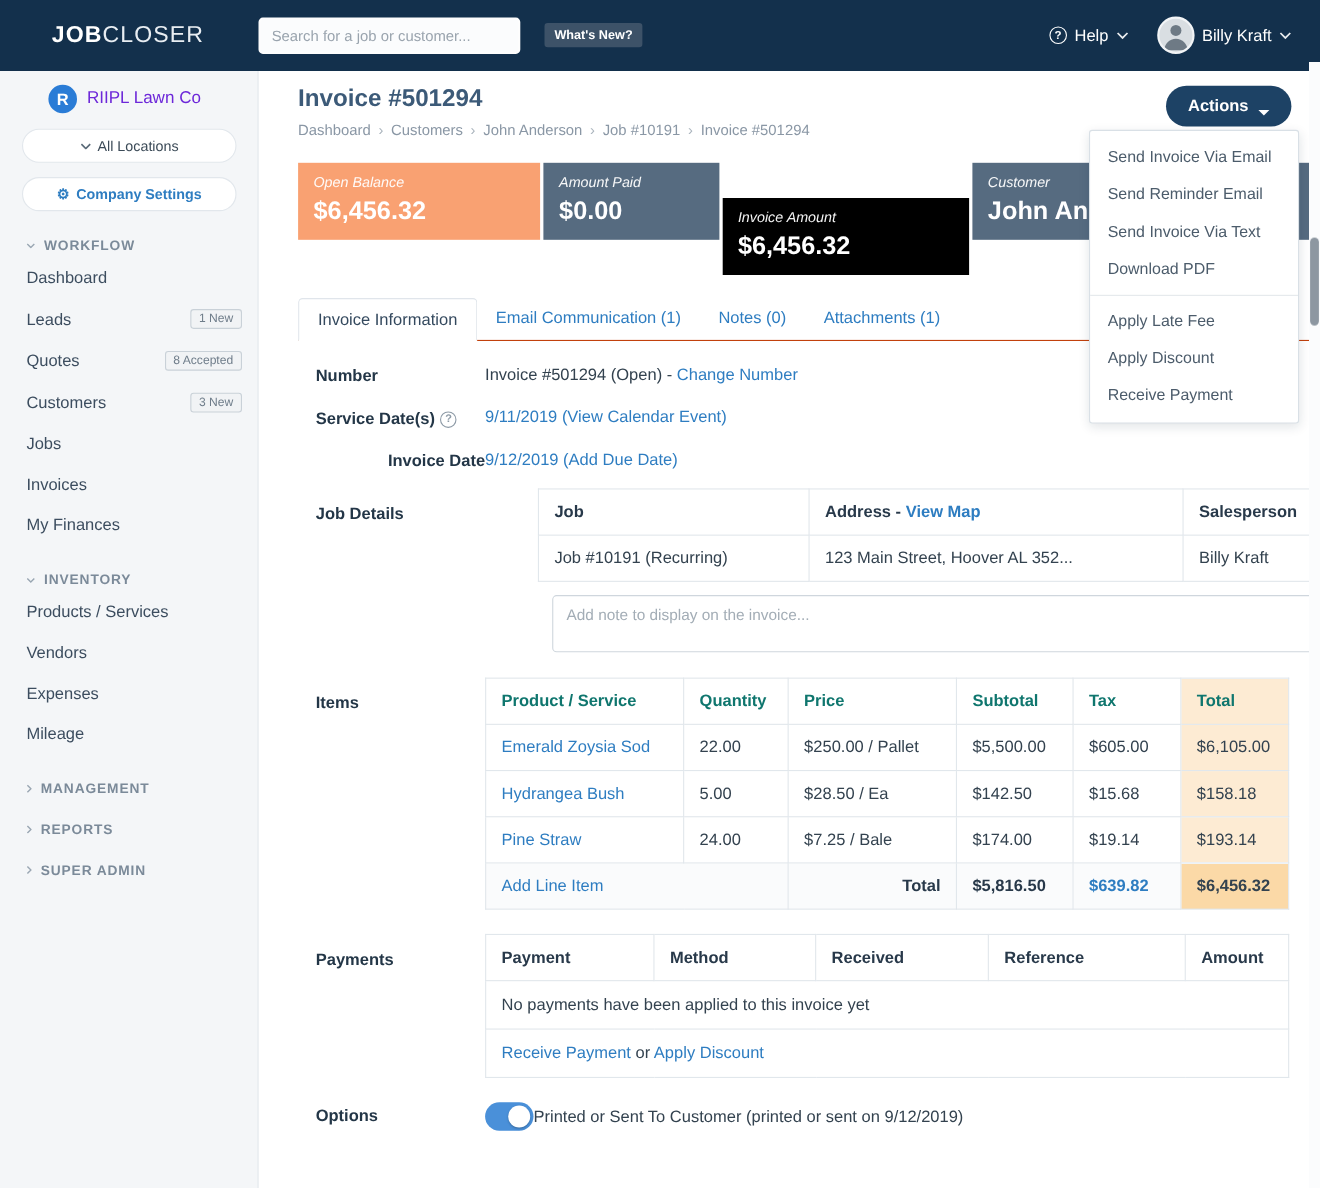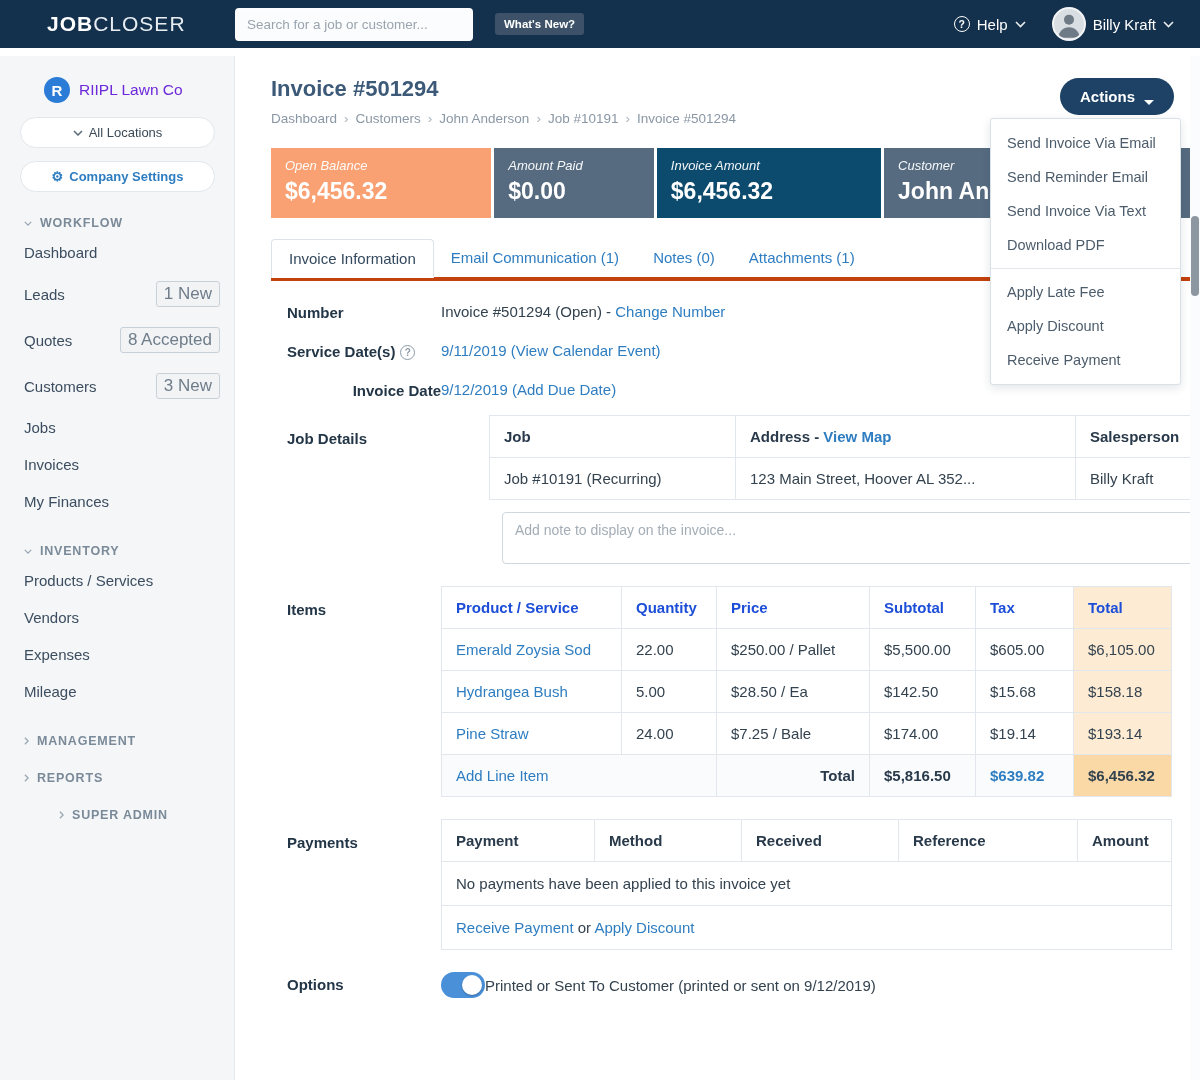--- a/index.html
+++ b/index.html
@@ -1,19 +1,19 @@
 <!DOCTYPE html>
 <html><head>
 <meta charset="utf-8">
 <style>
   * { box-sizing: border-box; margin: 0; padding: 0; }
   html,body { width:1200px; height:1080px; overflow:hidden; font-family:"Liberation Sans", sans-serif; background:#fff; color:#33424f; }
 
   
-  .topbar { position:fixed; top:0; left:0; width:1200px; height:48px; background:#13304c; display:flex; align-items:center; z-index:60; }
+  .topbar { position:fixed; top:0; left:0; width:1200px; height:64px; background:#13304c; display:flex; align-items:center; z-index:60; }
   .logo { width:235px; padding-left:47px; font-size:21px; letter-spacing:1px; color:#fff; cursor:pointer; white-space:nowrap; }
   .logo .b { font-weight:800; }
   .logo .l { font-weight:300; color:#e8edf2; }
   .search { width:238px; height:33px; border:2px solid #fdfdfd; border-radius:4px; background:#fbfcfd; padding:0 10px; font-size:13.5px; color:#44535f; outline:none; }
   .search::placeholder { color:#9aa4ae; }
   .whats-new { margin-left:22px; background:#3d5268; color:#fff; border:none; border-radius:3px; font-size:11.5px; font-weight:700; padding:5px 9px; cursor:pointer; }
   .top-right { margin-left:auto; display:flex; align-items:center; gap:26px; padding-right:26px; color:#fff; }
   .help, .user { display:flex; align-items:center; gap:7px; font-size:15px; cursor:pointer; }
   .qcircle { display:inline-flex; align-items:center; justify-content:center; width:16px; height:16px; border:1.4px solid #fff; border-radius:50%; font-size:10.5px; font-weight:700; }
   .chev { opacity:.9; }
@@ -24,44 +24,44 @@
   .company { display:flex; align-items:center; gap:9px; padding:21px 0 14px 44px; }
   .rlogo { width:26px; height:26px; border-radius:50%; background:#2a7cd6; color:#fff; font-weight:800; font-size:15px; display:flex; align-items:center; justify-content:center; }
   .company-name { font-size:15.5px; color:#6d28d9; font-weight:400; }
   .pill { margin:0 20px 13px 20px; width:195px; background:#fff; border:1px solid #e2e7ec; border-radius:16px; padding:7px 0; text-align:center; font-size:13px; color:#3b4a57; cursor:pointer; display:flex; align-items:center; justify-content:center; gap:6px; }
   .pill.settings { color:#2e7dc1; font-weight:600; border-radius:17px; }
   .gear { font-size:13px; }
   .navsec { margin-top:24px; }
   .sec-head { display:flex; align-items:center; gap:8px; padding:0 0 4px 24px; font-size:12.5px; font-weight:700; letter-spacing:.8px; color:#7b8a99; cursor:pointer; }
   .sec-head svg { color:#9aa7b3; }
   .nav-item { display:flex; align-items:center; justify-content:space-between; padding:10px 14px 10px 24px; font-size:15px; color:#3c4d5f; cursor:pointer; }
-  .badge { background:#f1f3f5; border:1px solid #c9d1d8; color:#6f7d8a; font-size:17px; padding:2px 7px; border-radius:3px; white-space:nowrap; }
+  .badge { background:#f1f3f5; border:1px solid #c9d1d8; color:#6f7d8a; font-size:11px; padding:2px 7px; border-radius:3px; white-space:nowrap; }
 
   
   .main { position:absolute; top:56px; left:249px; width:953px; height:1024px; background:#fff; padding:20px 0 0 22px; }
   .page-head { position:relative; padding-right:30px; }
   .page-title { font-size:22px; font-weight:700; color:#3c5a78; }
   .breadcrumb { margin-top:9px; font-size:13.5px; color:#8a97a5; display:flex; gap:7px; align-items:center; }
   .crumb { cursor:pointer; }
   .crumb:not(:last-child)::after { content:"›"; margin-left:7px; color:#aab4bd; }
   .actions-btn { position:absolute; right:28px; top:2px; background:#1d4265; color:#fff; border:none; border-radius:19px; font-size:15px; font-weight:700; padding:10px 20px; cursor:pointer; display:flex; align-items:flex-end; gap:9px; }
   .caret { width:0; height:0; border-left:5px solid transparent; border-right:5px solid transparent; border-top:5px solid #fff; }
 
   
   .stats { display:flex; gap:3px; margin-top:22px; width:923px; }
   .card { color:#fff; padding:10px 14px; height:70px; overflow:hidden; }
   .card .lab { font-size:13px; font-style:italic; opacity:.95; }
   .card .val { font-size:23px; font-weight:700; margin-top:5px; white-space:nowrap; }
   .card.salmon { background:#f9a172; width:221px; }
   .card.s2 { background:#566b80; width:160px; }
-  .card.s3 { background:#0c4a6e; width:225px; }
+  .card.s3 { background:#000000; width:225px;margin-top:32px; }
   .card.s4 { background:#566b80; width:311px; }
 
   
-  .tabs { display:flex; margin-top:20px; border-bottom:4px solid #c2410c; width:923px;text-align:center; }
+  .tabs { display:flex; margin-top:20px; border-bottom:1px solid #c2410c; width:923px;text-align:center; }
   .tab { padding:10px 17px; font-size:15px; color:#2e7dc1; cursor:pointer; position:relative; top:1px; }
   .tab.active { color:#34495e; background:#fff; border:1px solid #dde3e9; border-bottom:1px solid #fff; border-radius:4px 4px 0 0; }
 
   
   .form { margin-top:22px; }
   .row { display:flex; margin-bottom:21px; }
   .row .flabel { width:170px; padding-left:16px; font-size:15px; font-weight:700; color:#233647; padding-top:1px; flex:none; }
   .row .fvalue { font-size:15px; color:#33424f; }
   a.link { color:#2e7dc1; text-decoration:none; cursor:pointer; }
   .qmark { display:inline-flex; align-items:center; justify-content:center; width:15px; height:15px; border:1.3px solid #8d9aa6; color:#8d9aa6; border-radius:50%; font-size:10px; font-weight:700; margin-left:5px; vertical-align:1px; cursor:pointer; }
@@ -70,21 +70,21 @@
   table { border-collapse:collapse; table-layout:fixed; font-size:15px; }
   .jobtbl { width:730px; }
   .jobtbl th, .jobtbl td { border:1px solid #e1e7ec; text-align:left; padding:12px 14px; font-size:15px; overflow:hidden; white-space:nowrap; }
   .jobtbl th { font-weight:700; color:#28394a; }
   .note-wrap { margin-top:12px; margin-left:13px; }
   .note { width:705px; height:52px; border:1px solid #cfd6dd; border-radius:4px; padding:9px 12px; font-size:14px; font-family:"Liberation Sans", sans-serif; color:#44535f; resize:vertical; }
   .note::placeholder { color:#a3adb6; }
 
   .itemstbl { width:730px; }
   .itemstbl th, .itemstbl td { border:1px solid #e1e7ec; text-align:left; padding:12px 14px; overflow:hidden; white-space:nowrap; }
-  .itemstbl th { font-weight:700; color:#1d4ed8; }
+  .itemstbl th { font-weight:700; color:#0f766e; }
   .col-total { background:#fdebd3; }
   .itemstbl tr.frow td { background:#fafbfc; }
   .itemstbl tr.frow td.grand { background:#fbd9a7; font-weight:700; }
   .tright { text-align:right !important; font-weight:700; color:#28394a; }
   .bold { font-weight:700; color:#28394a; }
 
   .paytbl { width:730px; }
   .paytbl th { border:1px solid #e1e7ec; text-align:left; padding:12px 14px; font-weight:700; color:#28394a; }
   .paytbl td { border:1px solid #e1e7ec; padding:13px 14px; }
 
@@ -210,21 +210,21 @@
     </div>
   </div>
   <div class="navsec" style="margin-top:19px;">
     <div class="sec-head">
       <svg width="5" height="8" viewBox="0 0 6 10">
           <path d="M1 1l4 4-4 4" stroke="currentColor" stroke-width="1.6" fill="none"></path>
         </svg>
       <span>REPORTS</span>
     </div>
   </div>
-  <div class="navsec" style="margin-top:19px;padding-left:35px;">
+  <div class="navsec" style="margin-top:19px;">
     <div class="sec-head">
       <svg width="5" height="8" viewBox="0 0 6 10">
           <path d="M1 1l4 4-4 4" stroke="currentColor" stroke-width="1.6" fill="none"></path>
         </svg>
       <span>SUPER ADMIN</span>
     </div>
   </div>
 </div>
 
 <div class="main">

